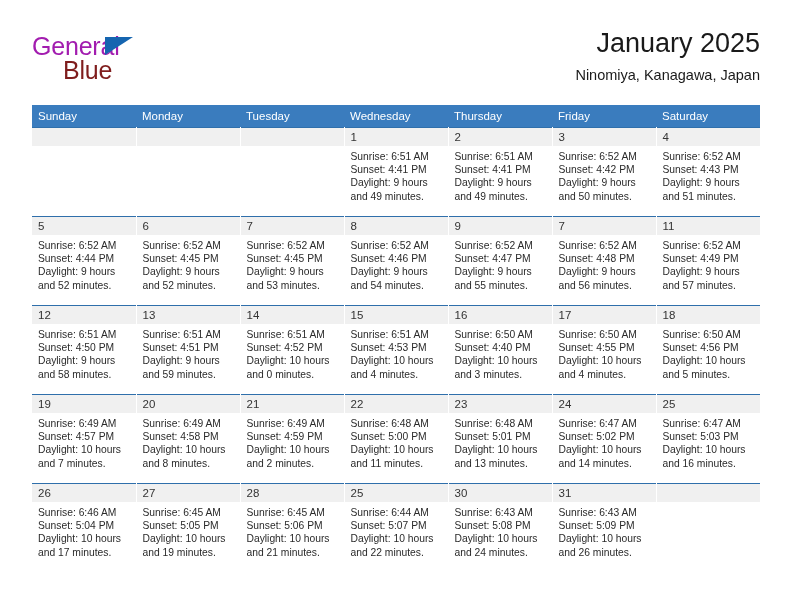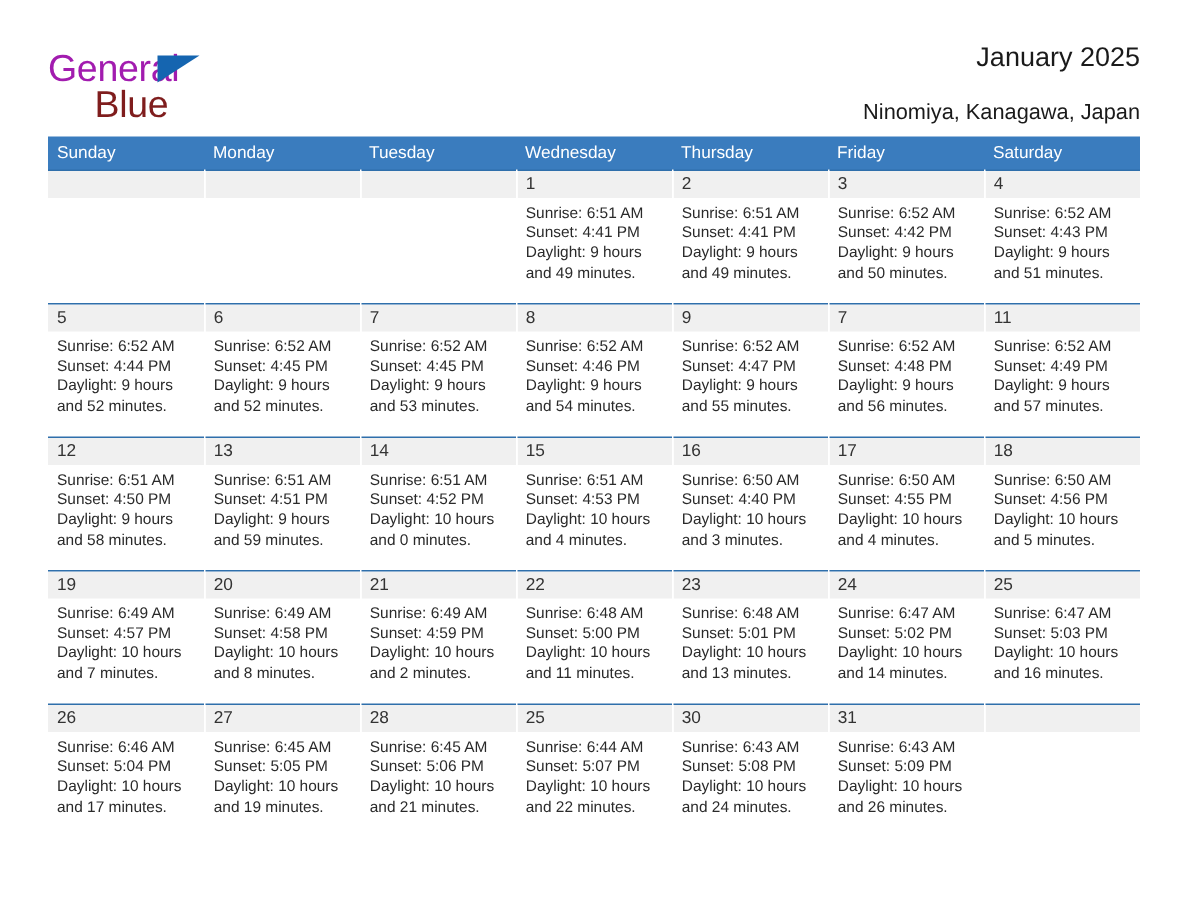--- a/index.html
+++ b/index.html
@@ -66,38 +66,38 @@
     line-height: 1;
   }
 
   .title-block {
     position: absolute;
     right: 0;
     top: 0;
     text-align: right;
   }
   .cal-title {
-    font-size: 18px;
+    font-size: 27px;
     color: #1a1a1a;
     line-height: 1.15;
     white-space: nowrap;
   }
   .cal-subtitle {
-    margin-top: 18px;
+    margin-top: 8px;
     font-size: 14.5px;
     color: #1a1a1a;
     line-height: 1.15;
     white-space: nowrap;
   }
 
   
   .calendar {
     position: absolute;
     left: 32px;
-    top: 91px;
+    top: 105px;
     width: 728px;
     border-collapse: collapse;
     table-layout: fixed;
   }
 
   .calendar th {
     background: #3a7cbe;
     color: #ffffff;
     font-size: 11.5px;
     font-weight: normal;

